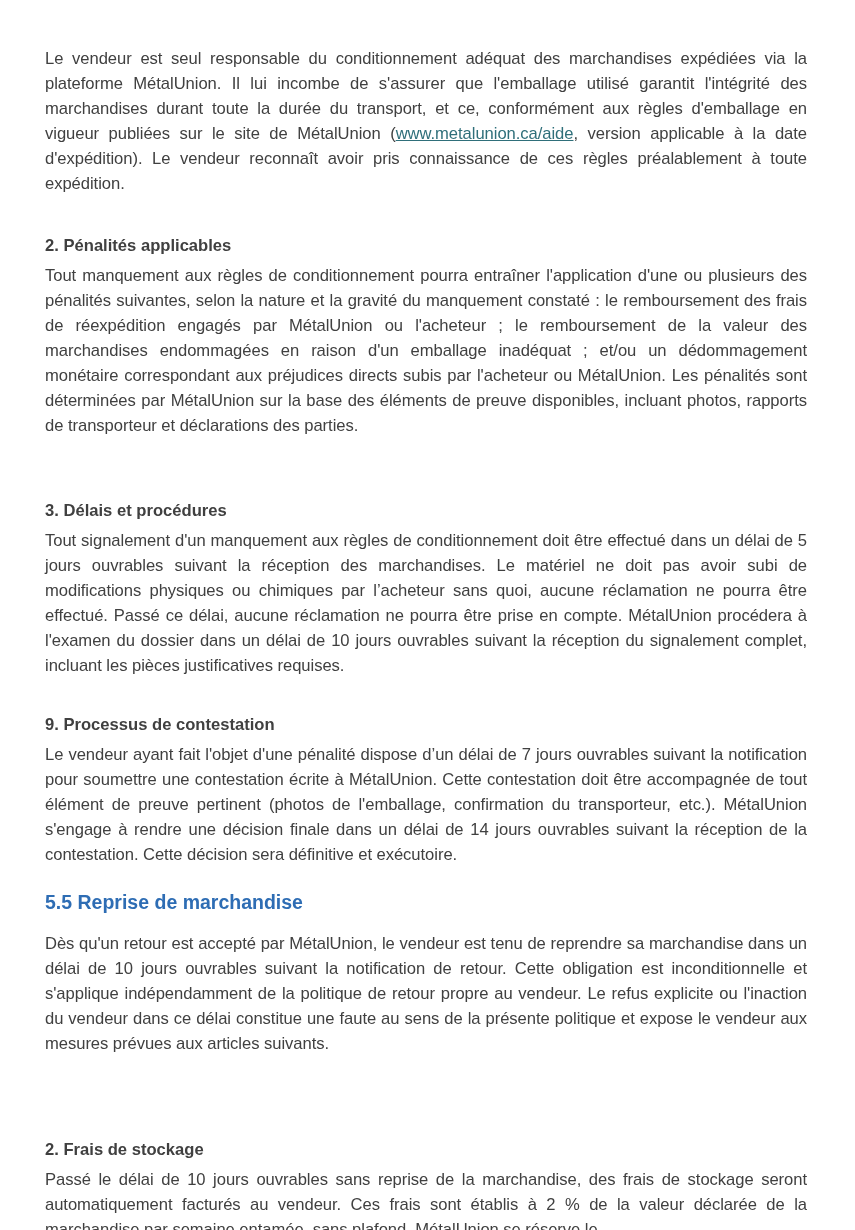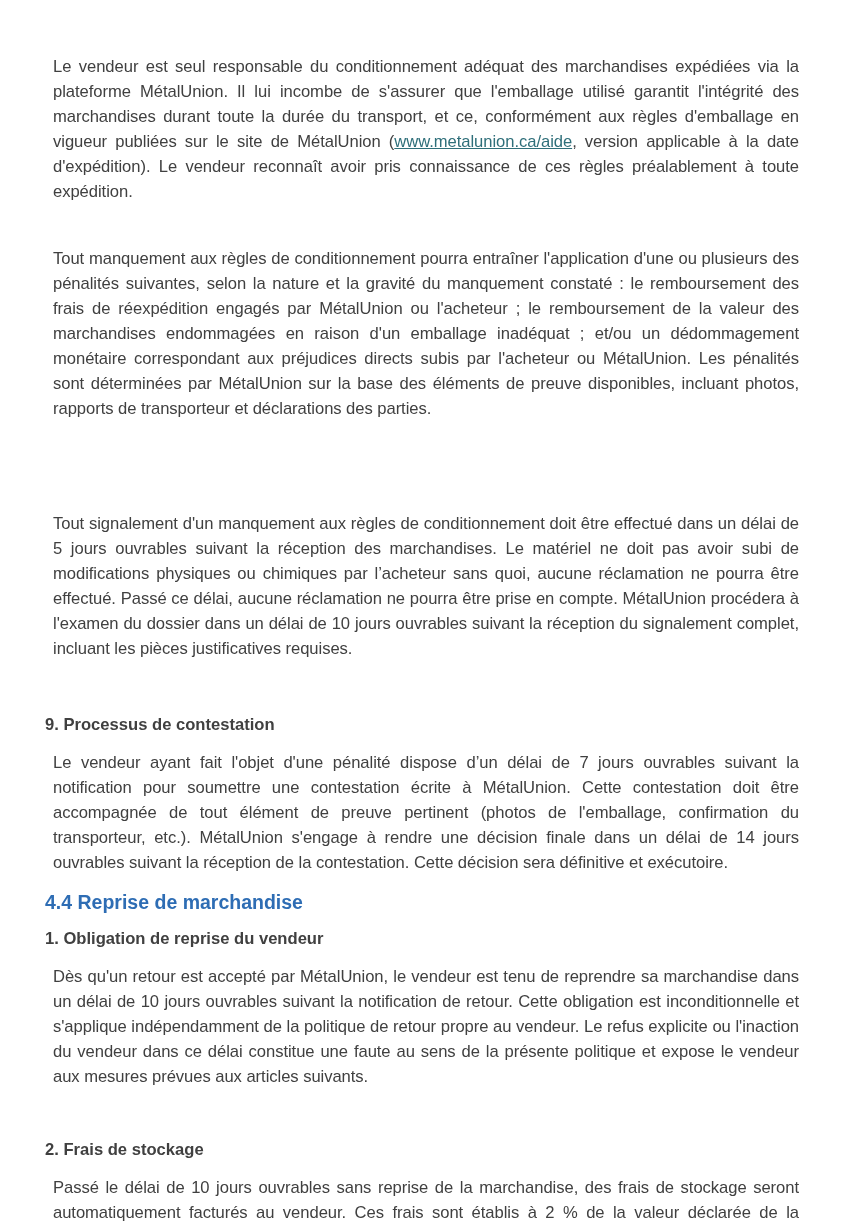--- a/index.html
+++ b/index.html
@@ -15,21 +15,21 @@
       font-family: "Liberation Sans", sans-serif;
       color: #404040;
     }
     .page {
       position: absolute;
       left: 45px;
       top: 46px;
       width: 762px;
     }
     p.body {
-      margin: 8px;
+      margin: 0;
       font-size: 16.6px;
       line-height: 25px;
       text-align: justify;
       letter-spacing: -0.05px;
     }
     .sub-heading {
       margin: 0;
       font-size: 16.6px;
       line-height: 25px;
       font-weight: bold;
@@ -58,41 +58,42 @@
 </head>
 <body>
 
 <div class="page">
 
   <div class="blk-intro">
     <p class="body"><span>Le vendeur est seul responsable du conditionnement adéquat des marchandises expédiées via la plateforme MétalUnion. Il lui incombe de s'assurer que l'emballage utilisé garantit l'intégrité des marchandises durant toute la durée du transport, et ce, conformément aux règles d'emballage en vigueur publiées sur le site de MétalUnion (</span><a class="link" href="#">www.metalunion.ca/aide</a><span>, version applicable à la date d'expédition). Le vendeur reconnaît avoir pris connaissance de ces règles préalablement à toute expédition.</span></p>
   </div>
 
   <div class="blk-2">
+    <h3 class="sub-heading">2. Pénalités applicables</h3>
     <div class="gap"></div>
     <p class="body">Tout manquement aux règles de conditionnement pourra entraîner l'application d'une ou plusieurs des pénalités suivantes, selon la nature et la gravité du manquement constaté : le remboursement des frais de réexpédition engagés par MétalUnion ou l'acheteur ; le remboursement de la valeur des marchandises endommagées en raison d'un emballage inadéquat ; et/ou un dédommagement monétaire correspondant aux préjudices directs subis par l'acheteur ou MétalUnion. Les pénalités sont déterminées par MétalUnion sur la base des éléments de preuve disponibles, incluant photos, rapports de transporteur et déclarations des parties.</p>
   </div>
 
   <div class="blk-3">
+    <h3 class="sub-heading">3. Délais et procédures</h3>
     <div class="gap"></div>
     <p class="body">Tout signalement d'un manquement aux règles de conditionnement doit être effectué dans un délai de 5 jours ouvrables suivant la réception des marchandises. Le matériel ne doit pas avoir subi de modifications physiques ou chimiques par l’acheteur sans quoi, aucune réclamation ne pourra être effectué. Passé ce délai, aucune réclamation ne pourra être prise en compte. MétalUnion procédera à l'examen du dossier dans un délai de 10 jours ouvrables suivant la réception du signalement complet, incluant les pièces justificatives requises.</p>
   </div>
 
   <div class="blk-4">
     <h3 class="sub-heading">9. Processus de contestation</h3>
     <div class="gap"></div>
     <p class="body">Le vendeur ayant fait l'objet d'une pénalité dispose d’un délai de 7 jours ouvrables suivant la notification pour soumettre une contestation écrite à MétalUnion. Cette contestation doit être accompagnée de tout élément de preuve pertinent (photos de l'emballage, confirmation du transporteur, etc.). MétalUnion s'engage à rendre une décision finale dans un délai de 14 jours ouvrables suivant la réception de la contestation. Cette décision sera définitive et exécutoire.</p>
   </div>
 
   <div class="blk-44">
-    <h2 class="section-heading">4.4 Reprise de marchandise</h2>
+    <h2 class="section-heading">5.5 Reprise de marchandise</h2>
   </div>
 
   <div class="blk-r1">
-    <h3 class="sub-heading">1. Obligation de reprise du vendeur</h3>
     <div class="gap"></div>
     <p class="body">Dès qu'un retour est accepté par MétalUnion, le vendeur est tenu de reprendre sa marchandise dans un délai de 10 jours ouvrables suivant la notification de retour. Cette obligation est inconditionnelle et s'applique indépendamment de la politique de retour propre au vendeur. Le refus explicite ou l'inaction du vendeur dans ce délai constitue une faute au sens de la présente politique et expose le vendeur aux mesures prévues aux articles suivants.</p>
   </div>
 
   <div class="blk-r2">
     <h3 class="sub-heading">2. Frais de stockage</h3>
     <div class="gap"></div>
     <p class="body">Passé le délai de 10 jours ouvrables sans reprise de la marchandise, des frais de stockage seront automatiquement facturés au vendeur. Ces frais sont établis à 2 % de la valeur déclarée de la marchandise par semaine entamée, sans plafond. MétalUnion se réserve le</p>
   </div>
 

